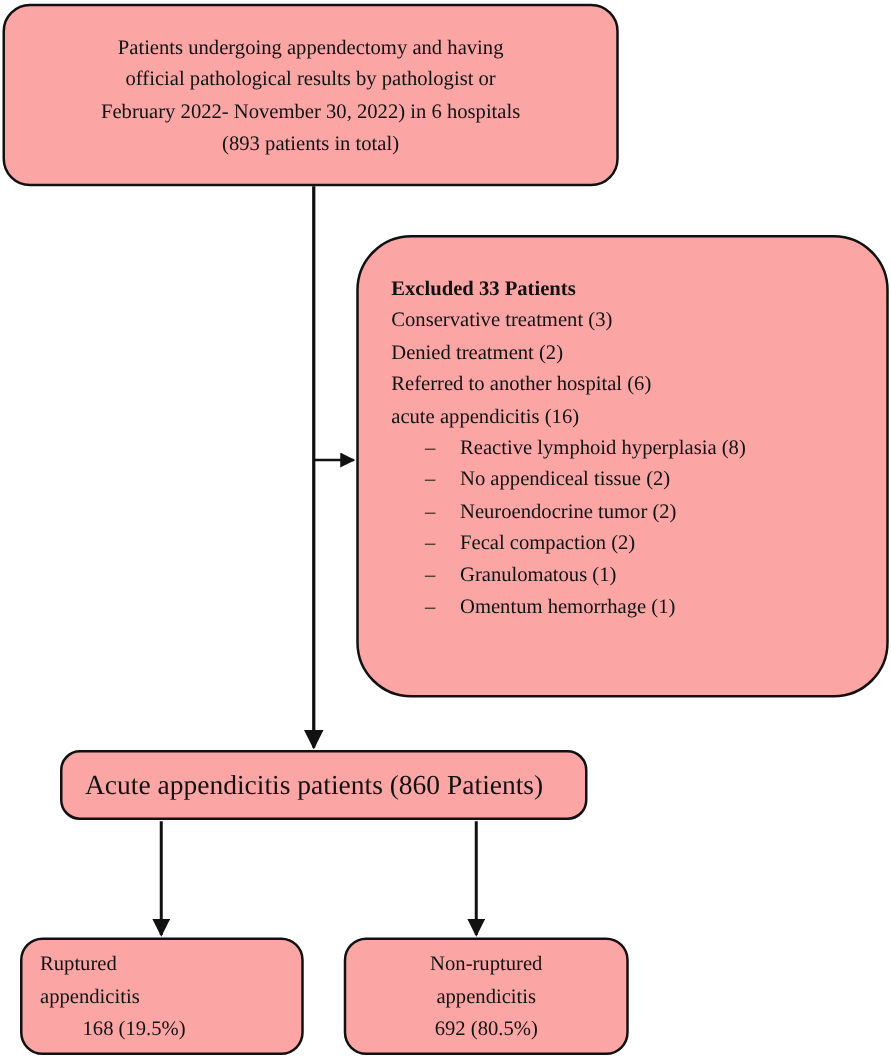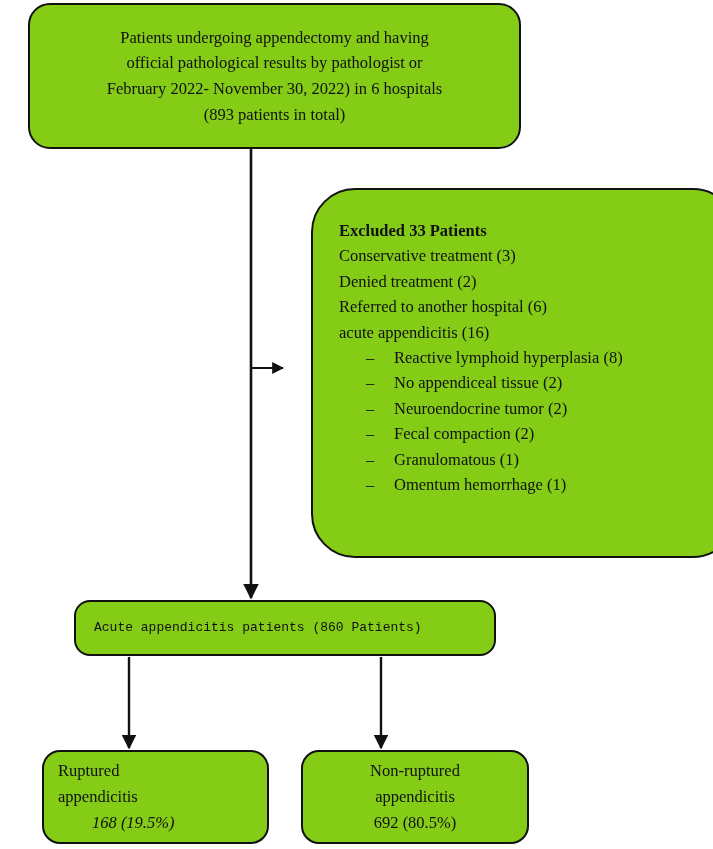--- a/index.html
+++ b/index.html
@@ -8,25 +8,24 @@
     font-family:"Liberation Serif","DejaVu Serif",serif;
     color:#111111;
     -webkit-font-smoothing:antialiased;
   }
   #flow{position:absolute;inset:0;width:713px;height:849px;}
 
   .node{
     position:absolute;
     box-sizing:border-box;
     border:2px solid #111111;
-    background:#84cc16;
+    background:#fca5a5;
     display:flex;
     flex-direction:column;
     justify-content:center;
-    margin-left:26px;
   }
 
   
   #box-enrollment{
     left:2px;top:3px;width:493px;height:146px;
     border-radius:22px;
     align-items:center;
     text-align:center;
     padding:4px 14px;
   }
@@ -56,38 +55,38 @@
     width:28px;flex:0 0 28px;
   }
 
   
   #box-acute{
     left:48px;top:600px;width:422px;height:56px;
     border-radius:16px;
     align-items:flex-start;
     padding-left:18px;
   }
-  #box-acute .line{font-size:13px;line-height:24px;font-family:Liberation Mono, monospace;}
+  #box-acute .line{font-size:22px;line-height:24px;}
 
   
   #box-ruptured{
     left:16px;top:750px;width:227px;height:94px;
     border-radius:18px;
     align-items:flex-start;
     padding-left:14px;
   }
   #box-nonruptured{
     left:275px;top:750px;width:228px;height:94px;
     border-radius:18px;
     align-items:center;
     text-align:center;
     padding:0 22px;
   }
   .outcome .line{font-size:16.5px;line-height:26px;white-space:nowrap;}
-  #box-ruptured .line.num{padding-left:34px;font-style:italic;}
+  #box-ruptured .line.num{padding-left:34px;}
 </style>
 </head>
 <body>
 
 <svg id="flow" viewBox="0 0 713 849" xmlns="http://www.w3.org/2000/svg">
   <defs>
     <marker id="arrow" viewBox="0 0 10 10" refX="9" refY="5" markerWidth="6" markerHeight="6" orient="auto-start-reverse">
       <path d="M 0 0 L 10 5 L 0 10 z" fill="#111111"></path>
     </marker>
   </defs>

